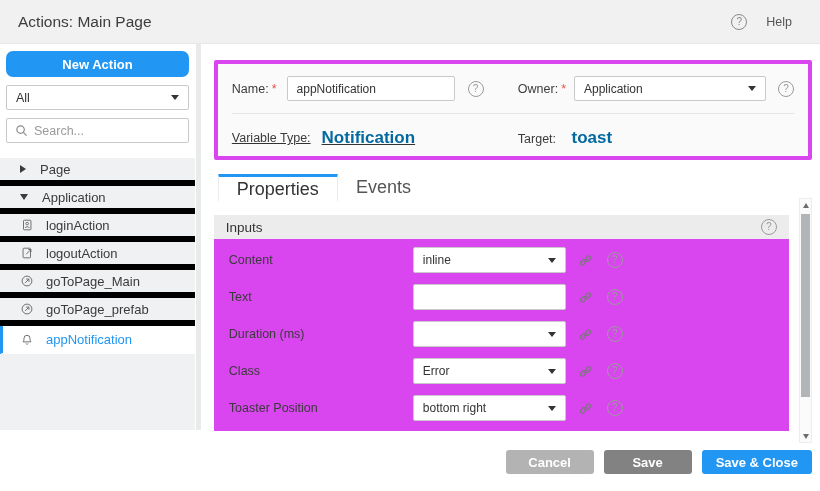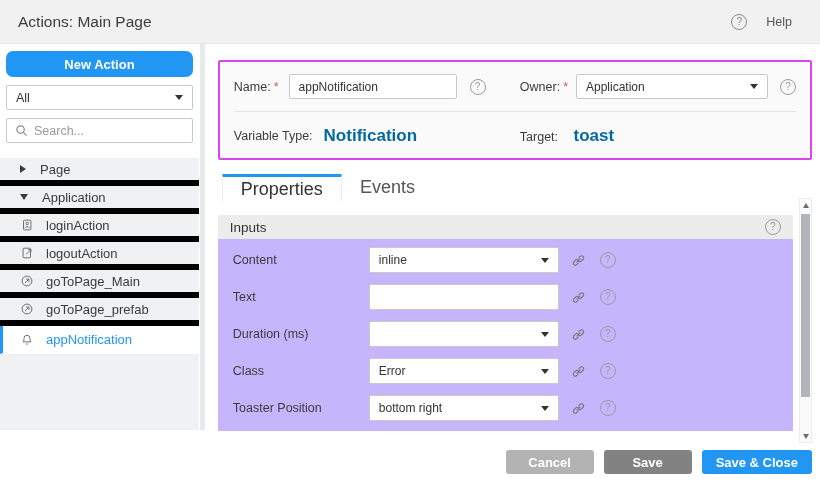--- a/index.html
+++ b/index.html
@@ -38,52 +38,52 @@
   .tw { width:0; height:0; flex:0 0 auto; }
   .tw.right { border-top:4.5px solid transparent; border-bottom:4.5px solid transparent; border-left:6px solid #3b3b3b; margin-right:2px; }
   .tw.down { border-left:4.5px solid transparent; border-right:4.5px solid transparent; border-top:6px solid #3b3b3b; margin-right:2px; }
   .tree-row.child { gap:12px; }
   .tree-row.child svg { flex:0 0 auto; }
   .tree-row.selected { background:#fff; border-left:3px solid #2196f3; padding-left:17px; color:#2196f3; border-bottom:1px solid #fff; }
 
   
   .main { flex:1; position:relative; background:#fff; }
 
-  .form-panel { margin:16px 8px 0 12px; height:100px; background:#fafafa; border:2px solid #d946ef; border-radius:2px; padding:12px 14px 0 14px; }
+  .form-panel { margin:16px 8px 0 12px; height:100px; background:#fafafa; border:4px solid #d946ef; border-radius:2px; padding:12px 14px 0 14px; }
   .fp-row { display:flex; align-items:center; }
   .fp-left { display:flex; align-items:center; width:286px; flex:0 0 auto; }
   .fp-right { display:flex; align-items:center; flex:1; }
   .f-label { font-size:12.5px; color:#3b3b3b; white-space:nowrap; }
   .req { color:#e0544c; margin-left:3px; font-size:12.5px; }
   .text-input { height:25px; border:1px solid #c9c9c9; border-radius:2px; background:#fff; font-size:12px; color:#333; font-family:inherit; padding:0 9px; outline:none; }
   .fp-left .text-input { width:168px; margin-left:10px; }
   .fp-left .qmark { margin-left:13px; }
   .sel { height:25px; border:1px solid #c9c9c9; border-radius:2px; background:#fff; display:flex; align-items:center; padding:0 9px; font-size:12px; color:#333; cursor:pointer; }
   .sel .val { flex:1; white-space:nowrap; overflow:hidden; }
   .fp-right .sel { width:192px; margin-left:8px; }
   .fp-right .qmark { margin-left:12px; }
   .fp-hr { border:none; border-top:1px solid #e4e4e4; margin:12px 0 0 0; }
   .fp-row2 { margin-top:14px; display:flex; align-items:center; }
-  .meta-left { width:286px; display:flex; align-items:center; flex:0 0 auto; }
+  .meta-left { width:286px; display:flex; align-items:center; flex:0 0 auto;text-decoration:underline; }
   .meta-val { font-size:17px; font-weight:bold; color:#0369a1; margin-left:11px; }
 
   
   .tabs { margin:14px 0 0 16px; display:flex; align-items:flex-end; height:27px; }
   .tab { font-size:18px; color:#555; padding:0 18px; height:27px; display:flex; align-items:center; cursor:pointer; }
   .tab.active { background:#fff; color:#333; border:1px solid #ececec; border-top:3px solid #2196f3; border-bottom:none; border-radius:1px 1px 0 0; }
 
   
-  .content-panel { margin:14px 0 0 12px; width:575px; height:216px; background:#c4b5fd; }
+  .content-panel { margin:14px 0 0 12px; width:575px; height:216px; background:#d946ef; }
   .cp-header { height:24px; background:#ececec; display:flex; align-items:center; padding:0 12px; }
   .cp-header .ttl { font-size:13.5px; color:#333; }
   .cp-header .qmark { margin-left:auto; }
   .cp-rows { padding-top:8px; }
   .cp-row { display:flex; align-items:center; height:26px; margin:0 0 11px 0; padding-left:15px; }
   .cp-row .f-label { width:136px; flex:0 0 auto; }
-  .cp-row .ctrl { width:190px; flex:0 0 auto; }
+  .cp-row .ctrl { width:153px; flex:0 0 auto;margin-left:48px; }
   .cp-row .ctrl .text-input { width:100%; height:26px; }
   .cp-row .sel { height:26px; }
   .link-ic { margin-left:12px; display:inline-flex; cursor:pointer; }
   .cp-row .qmark { margin-left:14px; cursor:pointer; }
 
   
   .scrollbar { position:absolute; top:154px; right:8px; width:13px; height:245px; background:#fbfbfb; border:1px solid #ededed; display:flex; flex-direction:column; align-items:center; }
   .sb-arrow { height:12px; display:flex; align-items:center; justify-content:center; width:100%; cursor:pointer; }
   .sb-up::after { content:""; width:0; height:0; border-left:3.5px solid transparent; border-right:3.5px solid transparent; border-bottom:5px solid #6d6d6d; }
   .sb-down::after { content:""; width:0; height:0; border-left:3.5px solid transparent; border-right:3.5px solid transparent; border-top:5px solid #6d6d6d; }

